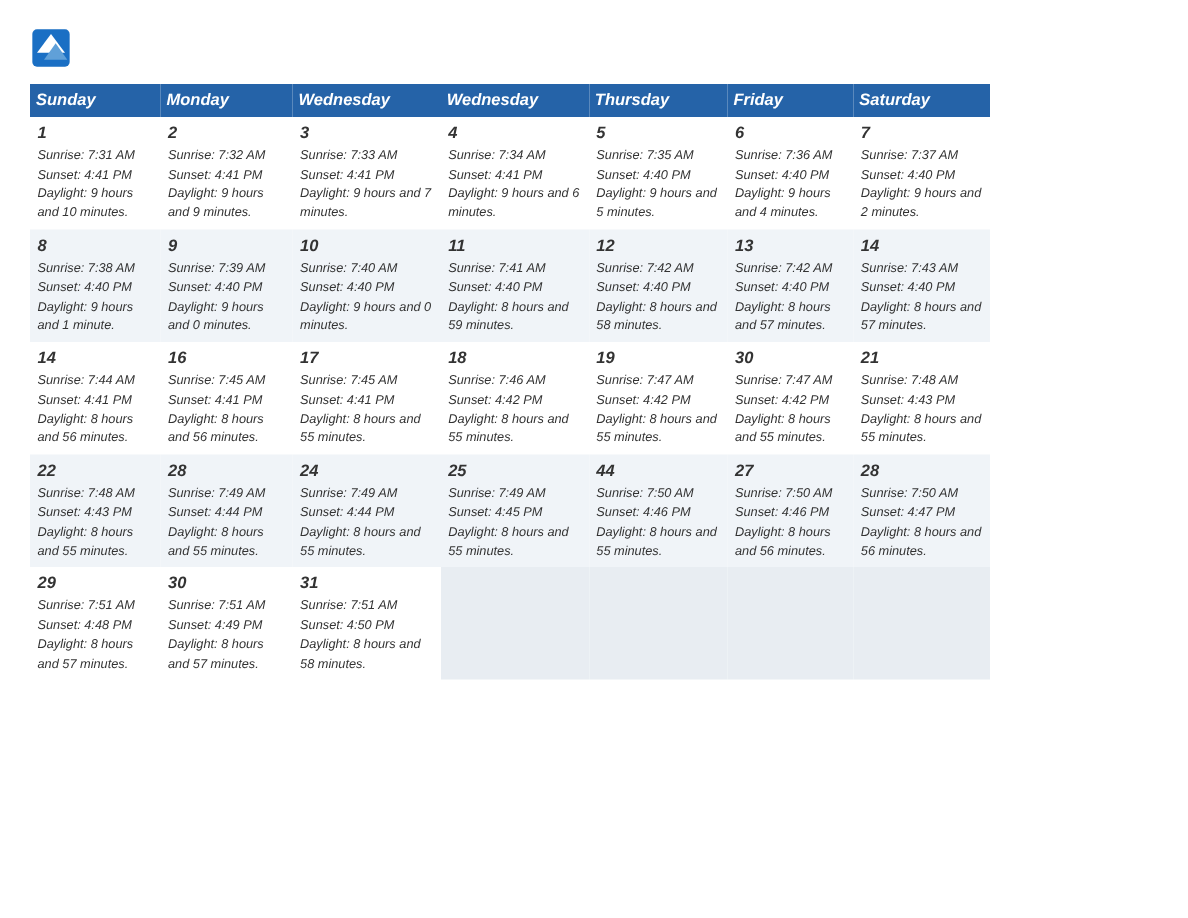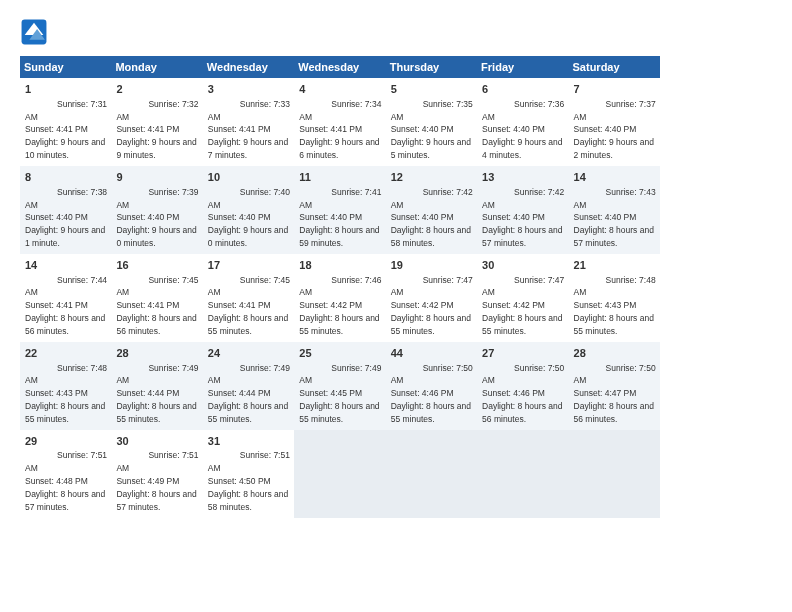--- a/index.html
+++ b/index.html
@@ -8,20 +8,21 @@
       background: #fff;
       width: 792px;
       height: 612px;
       overflow: hidden;
     }
     .page {
       width: 680px;
       height: 612px;
       padding: 18px 20px 14px 20px;
       background: #fff;
+      font-style: italic;
     }
     .header {
       display: flex;
       justify-content: space-between;
       align-items: flex-start;
       margin-bottom: 10px;
     }
     .logo {
       display: flex;
       align-items: center;
@@ -83,21 +84,20 @@
     .day-num {
       font-size: 11px;
       font-weight: bold;
       display: block;
       margin-bottom: 1px;
     }
     .day-info {
       font-size: 8.5px;
       color: #333;
       line-height: 1.35;
-      margin-left: 32px;
     }
     .empty-cell {
       background: #e8edf2;
     }
   </style>
 </head>
 <body>
 
 <div class="page">
   <div class="header">

